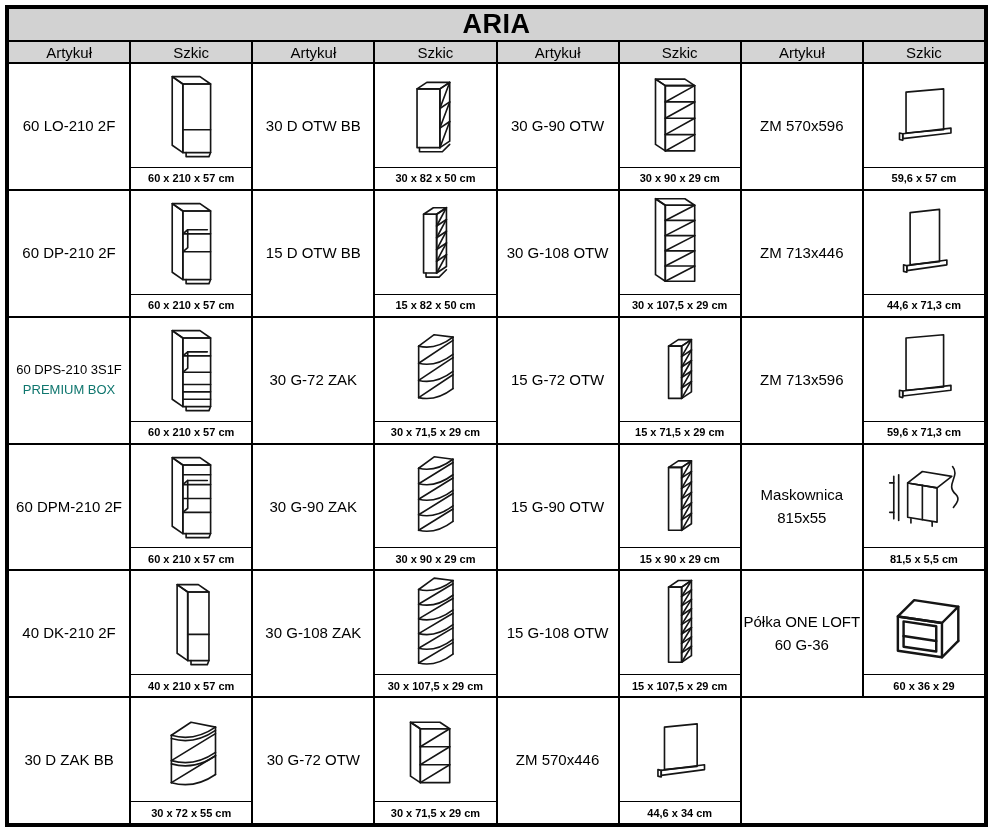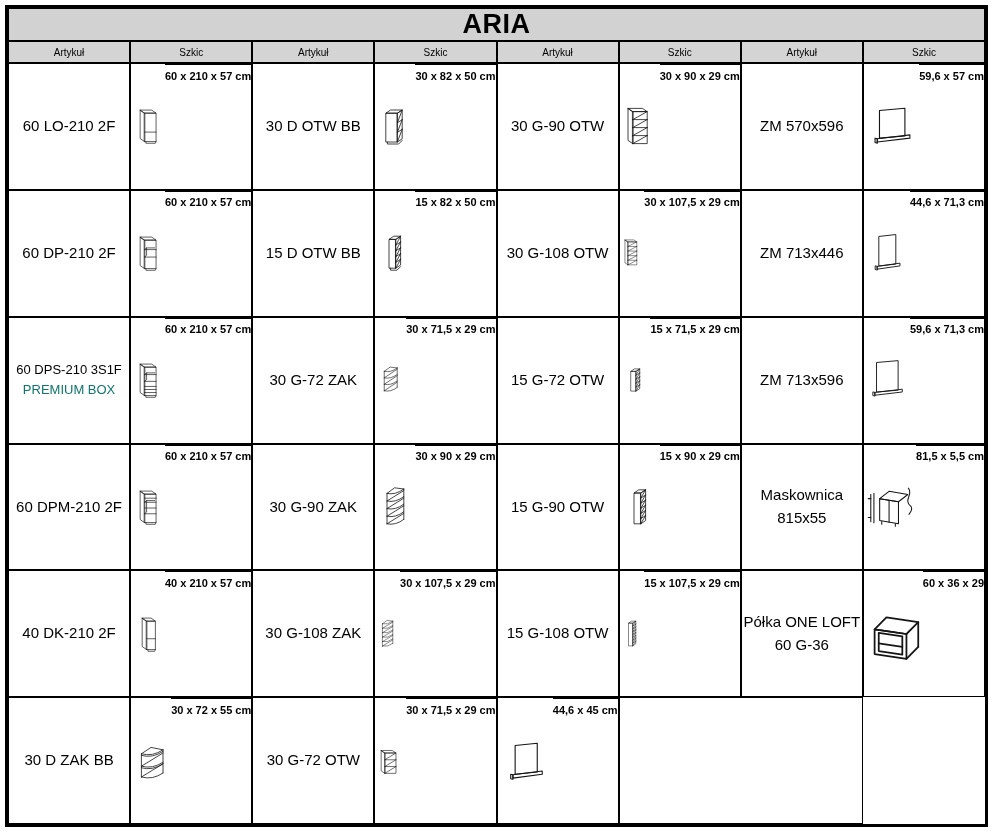--- a/index.html
+++ b/index.html
@@ -4,26 +4,26 @@
 <style>
   *{box-sizing:border-box;margin:0;padding:0}
   html,body{width:993px;height:832px;background:#fff;font-family:"Liberation Sans",sans-serif;color:#000}
   .page{width:993px;height:740px;padding:5px;background:#fff}
   .catalog{width:983px;height:822px;border:3px solid #000;display:grid;
            grid-template-columns:repeat(8,1fr);
            grid-template-rows:33px 22px repeat(6,1fr);background:#fff}
   .cell{border:1.5px solid #000;background:#fff;min-width:0;min-height:0}
   .title{grid-column:1/-1;display:flex;align-items:center;justify-content:center;
          font-size:27px;font-weight:bold;letter-spacing:.5px}
-  .hcell{display:flex;align-items:center;justify-content:center;font-size:10px}
+  .hcell{display:flex;align-items:center;justify-content:center;font-size:15px}
   .article{display:flex;flex-direction:column;align-items:center;justify-content:center;
            gap:6px;font-weight:normal;font-size:15px;text-align:center;padding:2px}
   .article.small{font-size:13px}
   .aline{line-height:1.1;white-space:nowrap}
-  .sketch{display:flex;flex-direction:row;padding:0}
+  .sketch{display:flex;flex-direction:column;padding:0}
   .sk{flex:1;display:flex;align-items:center;justify-content:center;overflow:hidden}
   .caption{height:22px;border-top:1.5px solid #000;display:flex;align-items:center;
            justify-content:center;font-size:11px;font-weight:bold;white-space:nowrap}
   .empty{grid-column:span 2}
   svg{display:block}
 </style>
 </head>
 <body>
 
 <div class="page">
@@ -503,27 +503,30 @@
               <line x1="32" y1="56" x2="68" y2="56"></line>
               <line x1="32" y1="78" x2="68" y2="78"></line>
               <line x1="32" y1="56" x2="68" y2="34"></line>
               <line x1="32" y1="78" x2="68" y2="56"></line>
               <line x1="32" y1="100" x2="68" y2="78"></line>
             </g>
           </svg>
         </div>
         <div class="caption">30 x 71,5 x 29 cm</div>
       </div>
+      <div class="cell article">
+        <div class="aline">ZM 570x446</div>
+      </div>
       <div class="cell sketch">
         <div class="sk">
           <svg viewBox="0 0 100 120" width="96" height="98">
             <g fill="none" stroke="#151515" stroke-width="2" stroke-linejoin="round" stroke-linecap="round">
               <polygon points="31,32 71,28 71,80 31,84"></polygon>
               <polygon points="27,85 80,78 80,84 27,91"></polygon>
               <polygon points="23,84 27,85 27,93 23,92"></polygon>
             </g>
           </svg>
         </div>
-        <div class="caption">44,6 x 45 cm</div>
+        <div class="caption">44,6 x 34 cm</div>
       </div>
       <div class="cell empty"></div>
     </div>
 </div>
 
 </body></html>

